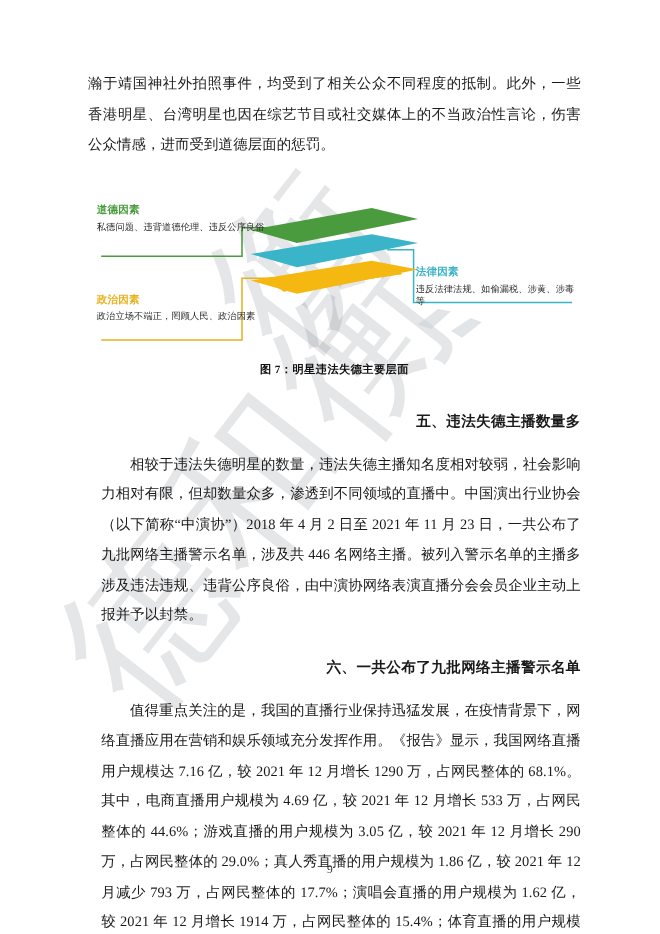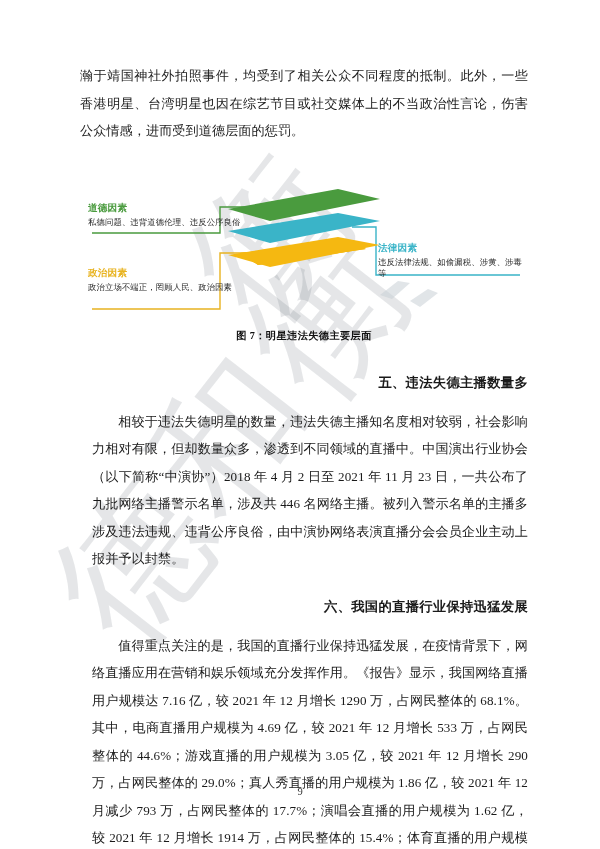--- a/index.html
+++ b/index.html
@@ -123,21 +123,21 @@
     letter-spacing: 0.2px;
   }
   .fig-label .fl-body {
     font-family: "Liberation Serif", "DejaVu Serif", serif;
     font-size: 8.4px;
     line-height: 11.5px;
     color: #2b2b2b;
     margin-top: 3px;
     letter-spacing: 0.1px;
   }
-  .lbl-moral  { left: 8px;  top: 18px;  width: 165px; }
+  .lbl-moral  { left: 8px;  top: 2px;  width: 165px; }
   .lbl-moral  .fl-title { color: #4a9b3e; }
   .lbl-legal  { left: 298px; top: 58px; width: 150px; }
   .lbl-legal  .fl-title { color: #3ab4c8; }
   .lbl-politic{ left: 8px;  top: 83px; width: 165px; }
   .lbl-politic .fl-title { color: #e8b320; }
 
   
   .page-number {
     position: absolute;
     z-index: 10;
@@ -206,20 +206,20 @@
   <div class="spacer-lg"></div>
 
   <p class="heading">五、违法失德主播数量多</p>
 
   <div class="spacer-sm"></div>
 
   <p class="para indent">相较于违法失德明星的数量，违法失德主播知名度相对较弱，社会影响力相对有限，但却数量众多，渗透到不同领域的直播中。中国演出行业协会（以下简称“中演协”）2018 年 4 月 2 日至 2021 年 11 月 23 日，一共公布了九批网络主播警示名单，涉及共 446 名网络主播。被列入警示名单的主播多涉及违法违规、违背公序良俗，由中演协网络表演直播分会会员企业主动上报并予以封禁。</p>
 
   <div class="spacer-md"></div>
 
-  <p class="heading">六、我国的直播行业保持迅猛发展</p>
+  <p class="heading">六、一共公布了九批网络主播警示名单</p>
 
   <div class="spacer-sm"></div>
 
   <p class="para indent">值得重点关注的是，我国的直播行业保持迅猛发展，在疫情背景下，网络直播应用在营销和娱乐领域充分发挥作用。《报告》显示，我国网络直播用户规模达 7.16 亿，较 2021 年 12 月增长 1290 万，占网民整体的 68.1%。其中，电商直播用户规模为 4.69 亿，较 2021 年 12 月增长 533 万，占网民整体的 44.6%；游戏直播的用户规模为 3.05 亿，较 2021 年 12 月增长 290 万，占网民整体的 29.0%；真人秀直播的用户规模为 1.86 亿，较 2021 年 12 月减少 793 万，占网民整体的 17.7%；演唱会直播的用户规模为 1.62 亿，较 2021 年 12 月增长 1914 万，占网民整体的 15.4%；体育直播的用户规模为 3.06 亿，较 2021 年 12 月增长 2232 万，占网民整体的 29.1%。</p>
 
   <div class="page-number">9</div>
 </div>
 
 </body></html>

